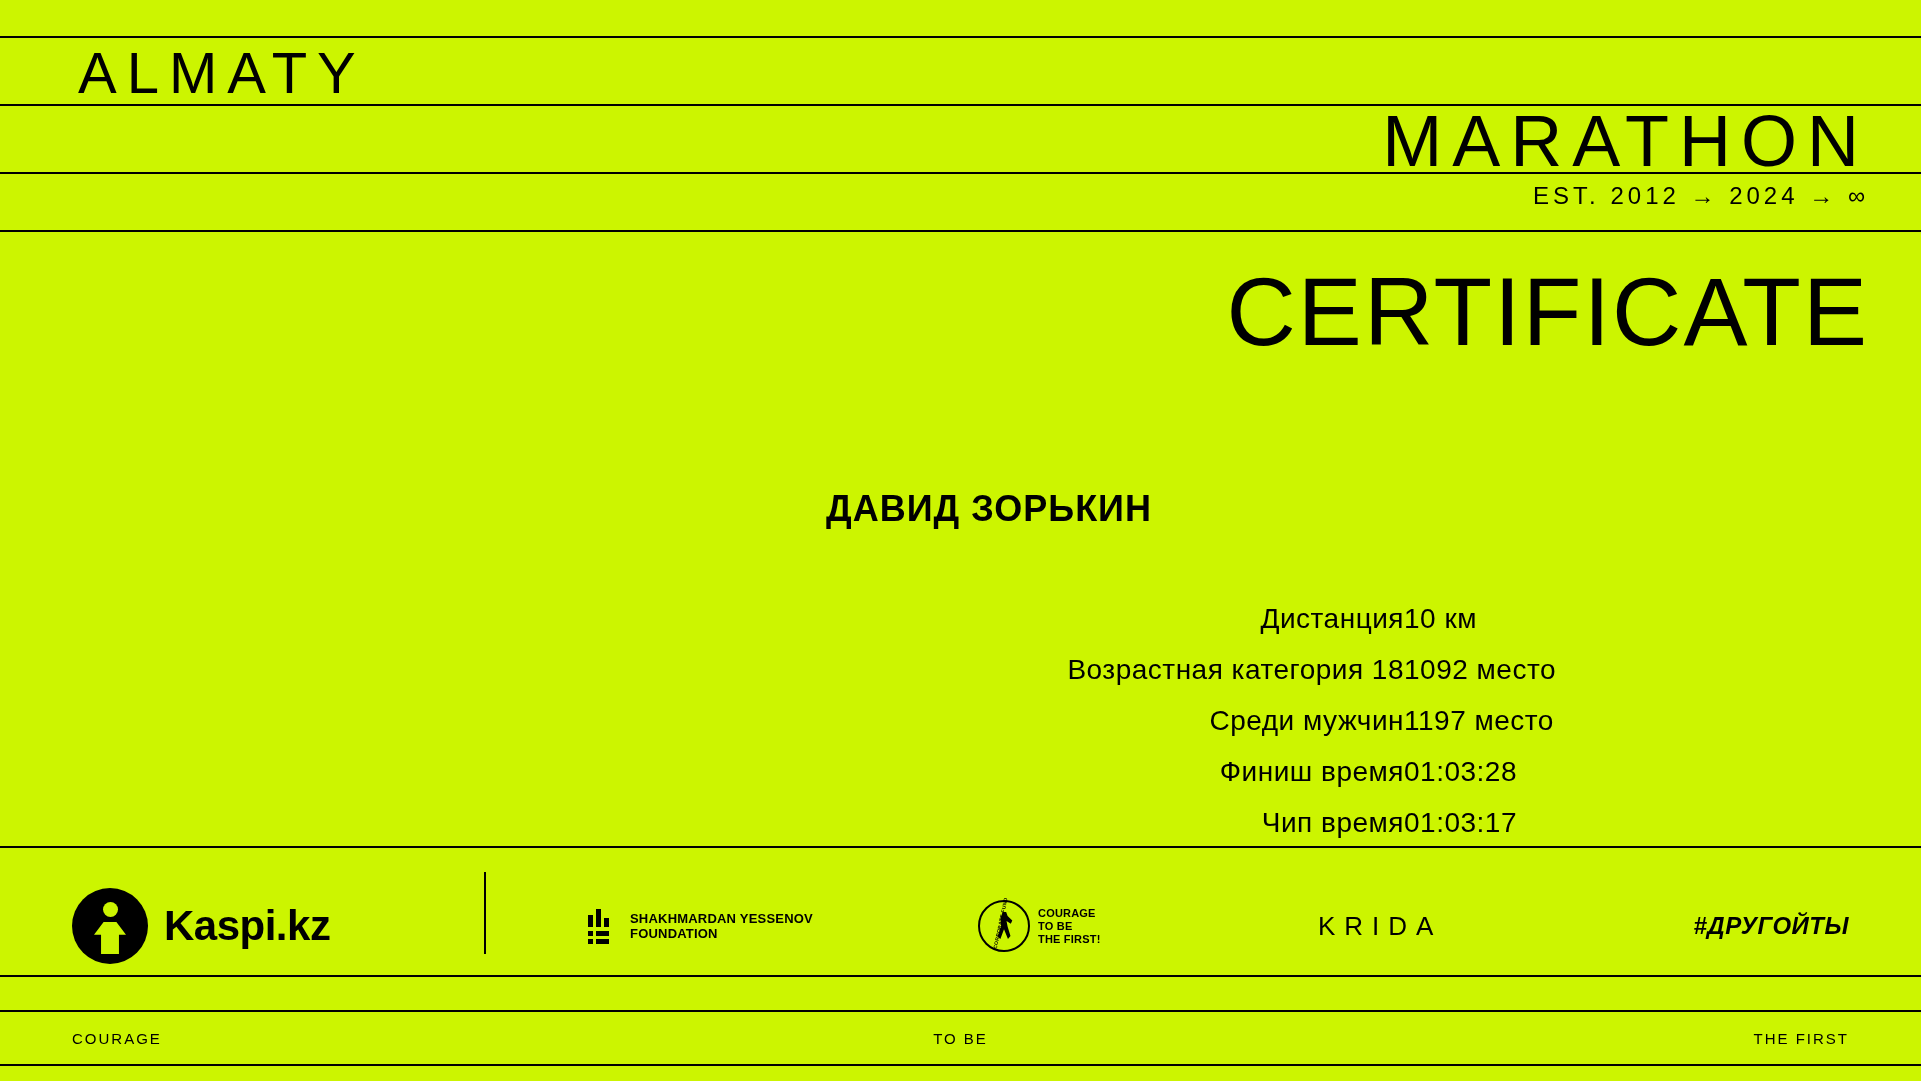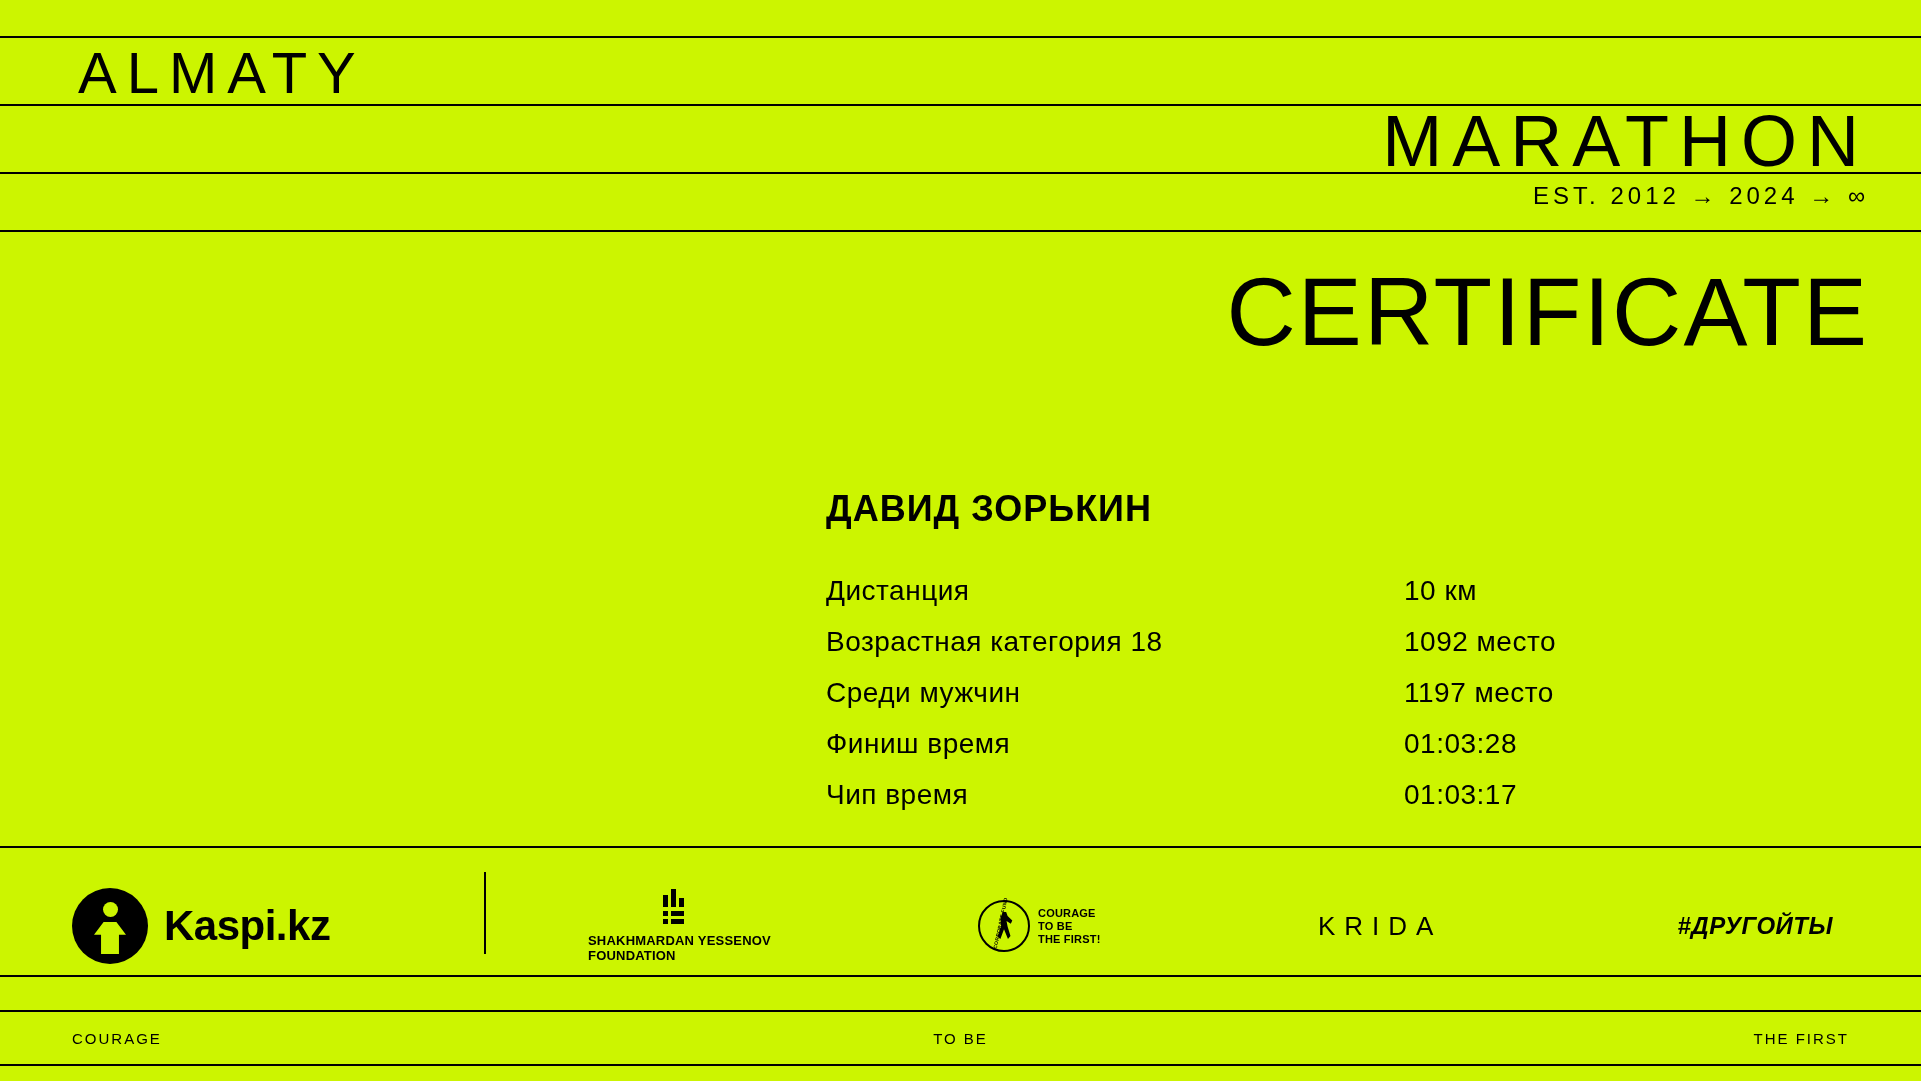--- a/index.html
+++ b/index.html
@@ -104,29 +104,31 @@
     display: flex;
     align-items: baseline;
     height: 51px;
     font-size: 28px;
     letter-spacing: 0.5px;
   }
   .detail-label {
     width: 578px;
     flex: 0 0 578px;
     white-space: nowrap;
+    text-align: right;
   }
   .detail-value {
     white-space: nowrap;
+    margin-top: 28px;
   }
 
   
   .sponsors {
     position: absolute;
-    left: 0; right: 16px;
+    left: 0; right: 0;
     top: 848px;
     height: 156px;
     display: flex;
     align-items: center;
   }
   .sponsor {
     display: flex;
     align-items: center;
     justify-content: center;
   }
@@ -175,21 +177,20 @@
     width: 2px;
     height: 82px;
     background: #000;
   }
   .yessenov {
     position: absolute;
     left: 588px;
     display: flex;
     align-items: center;
     gap: 10px;
-    flex-direction: column;
   }
   .yessenov-bars {
     width: 32px;
     height: 34px;
     position: relative;
   }
   .yessenov-bars i {
     position: absolute;
     background: #000;
     display: block;

